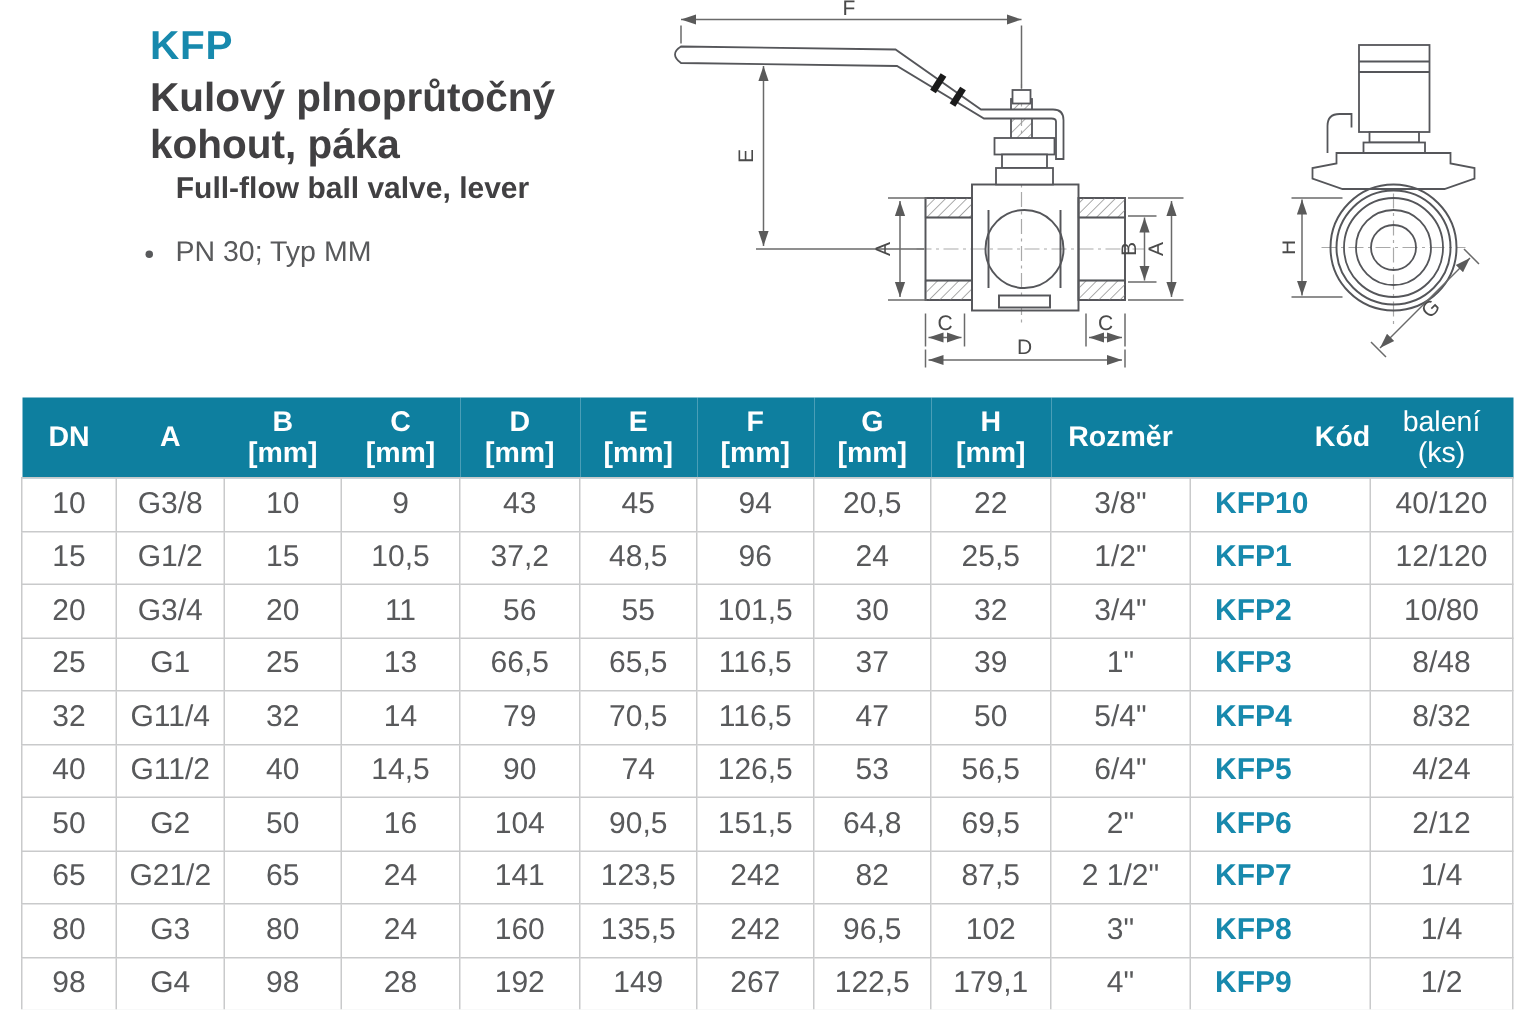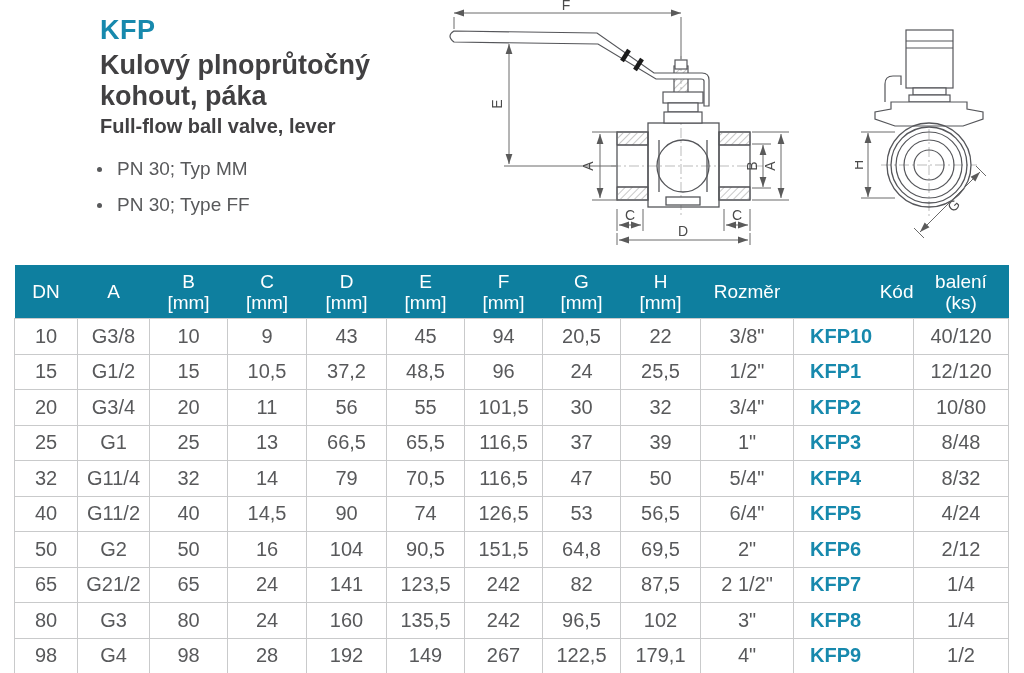--- a/index.html
+++ b/index.html
@@ -3,34 +3,34 @@
 <meta charset="utf-8">
 <style>
   html,body{margin:0;padding:0;background:#fff;}
   .screen{position:relative;width:1024px;height:673px;background:#fff;overflow:hidden;
           font-family:"Liberation Sans",sans-serif;}
 
   
   .title-block{position:absolute;left:100px;top:15px;}
   .product-code{font-size:27px;font-weight:bold;color:var(--teal-bright);letter-spacing:.5px;}
   .title-cs{font-size:27px;font-weight:bold;color:#414042;line-height:31px;margin-top:4px;}
-  .title-en{font-size:20px;font-weight:bold;color:#414042;margin-top:3px;}
+  .title-en{font-size:20px;font-weight:bold;color:#414042;margin-top:3px;text-align:center;}
   .bullets{position:absolute;left:97px;top:158px;}
   .bullet{display:flex;align-items:center;margin-bottom:14px;font-size:19px;color:#58595b;}
   .bullet .dot{width:5px;height:5px;border-radius:50%;background:#58595b;margin-right:15px;flex:0 0 auto;}
 
   
   .side-drawing{position:absolute;left:430px;top:0;width:370px;height:250px;}
   .end-drawing{position:absolute;left:855px;top:5px;width:160px;height:245px;}
   .dim-label{font-size:14px;fill:#4a4a4a;font-family:"Liberation Sans",sans-serif;}
 
   
   .spec-table{position:absolute;left:14px;top:265px;width:994px;border-collapse:collapse;table-layout:fixed;}
   .spec-table th{background:var(--teal);color:#fff;height:53px;padding:0;border:none;
-                 font-size:19px;font-weight:normal;}
+                 font-size:19px;font-weight:bold;}
   .spec-table th .hwrap{display:flex;flex-direction:column;justify-content:center;align-items:center;
                  height:53px;line-height:21px;}
   .spec-table th.kod .hwrap{align-items:flex-end;padding-left:16px;}
   .spec-table th.baleni{font-weight:normal;}
   .spec-table tbody tr{height:35.5px;padding-left:13px;}
   .spec-table td{border:1px solid #c9cacb;padding:0;text-align:center;vertical-align:middle;
                  font-size:20px;color:#58595b;background:#fff;}
   .spec-table td.kod{text-align:left;padding-left:16px;font-weight:bold;color:var(--teal-bright);}
 </style>
 </head>
@@ -44,24 +44,20 @@
       <div>Kulový plnoprůtočný</div>
       <div>kohout, páka</div>
     </div>
     <div class="title-en">Full-flow ball valve, lever</div>
   </div>
 
   <div class="bullets">
     <div class="bullet">
       <span class="dot"></span>
       <span>PN 30; Typ MM</span>
-    </div>
-    <div class="bullet">
-      <span class="dot"></span>
-      <span>PN 30; Type FF</span>
     </div>
   </div>
 
   <svg class="side-drawing" viewBox="0 0 370 250">
     <defs>
       <pattern id="hatch" patternUnits="userSpaceOnUse" width="5" height="5" patternTransform="rotate(45)">
         <line x1="0" y1="0" x2="0" y2="5" stroke="#9a9a9a" stroke-width="1.1"></line>
       </pattern>
       <marker id="ar1" markerWidth="11" markerHeight="8" refX="10" refY="4" orient="auto-start-reverse">
         <path d="M0,0.6 L10,4 L0,7.4 Z" fill="#5a5a5a"></path>

